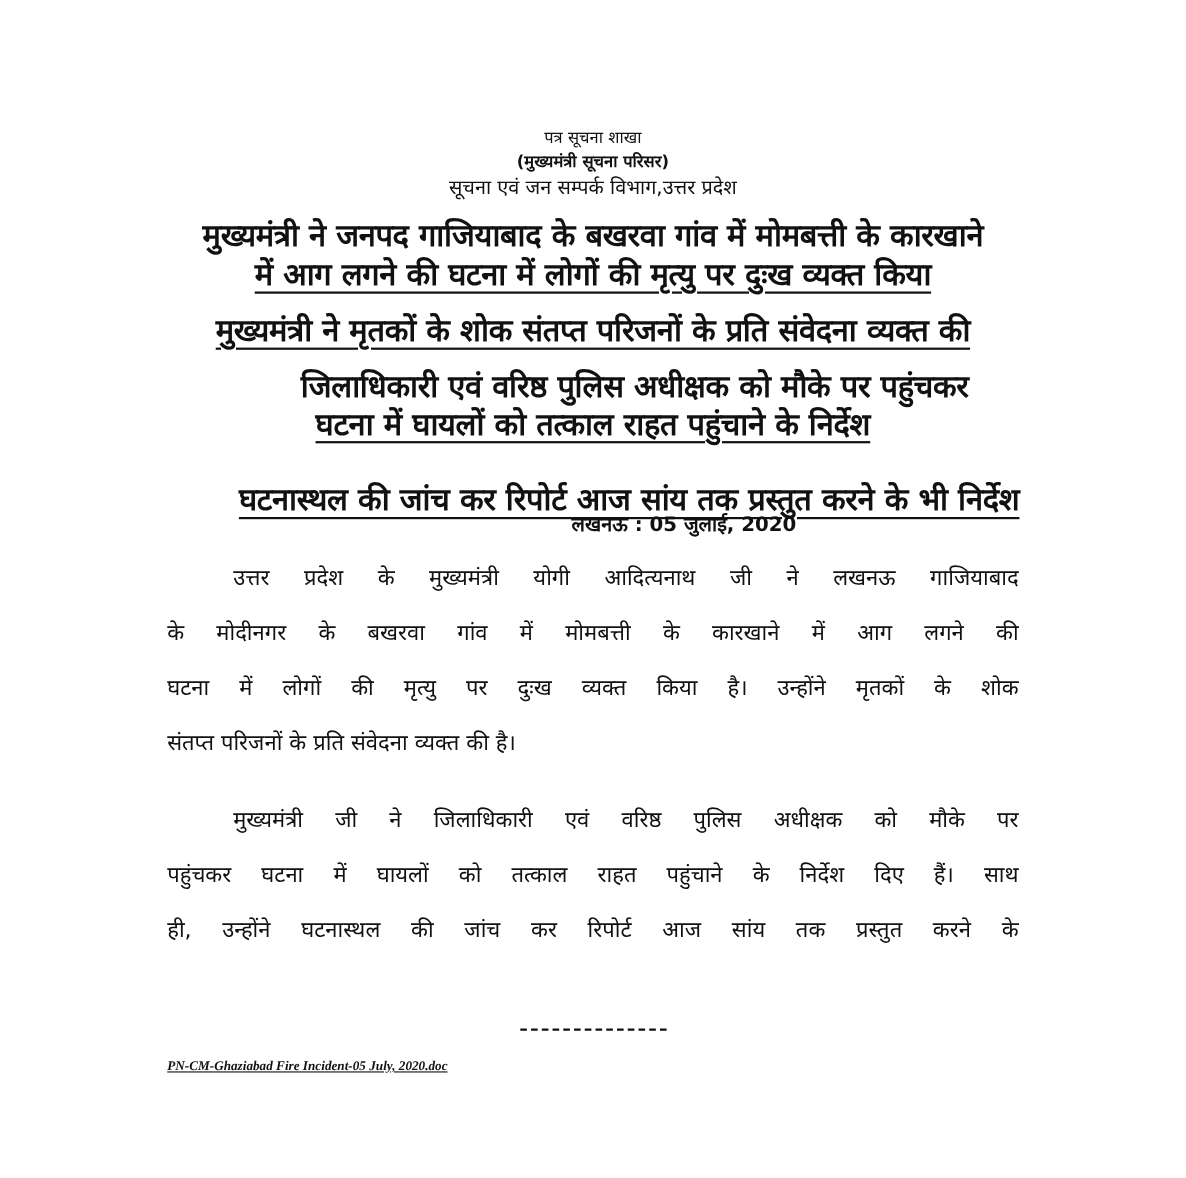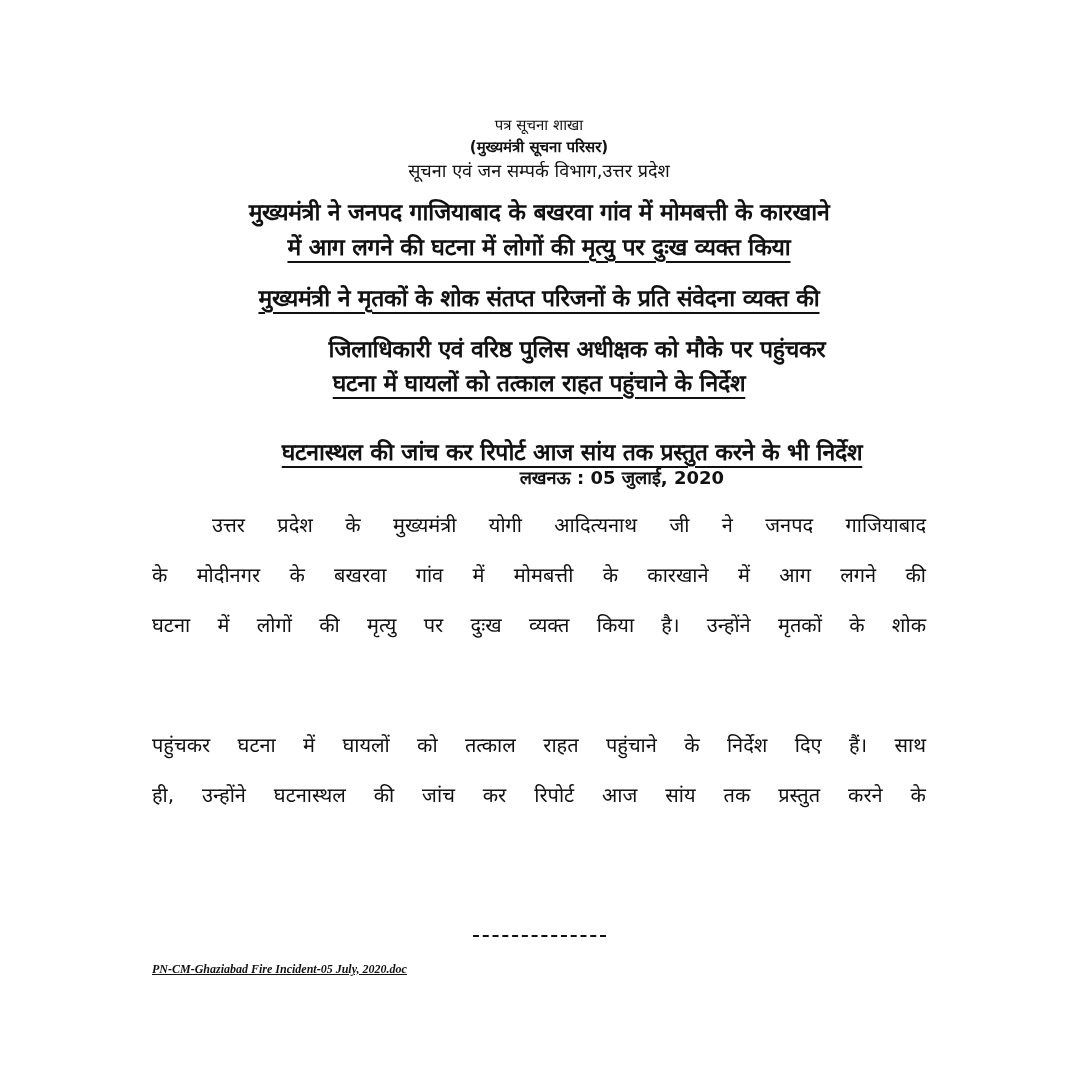--- a/index.html
+++ b/index.html
@@ -32,21 +32,21 @@
     .hdr-line1 { top: 118px; font-size: 15px; }
     .hdr-line2 { top: 140px; font-size: 15px; font-weight: bold; }
     .hdr-line3 { top: 162px; font-size: 18px; }
 
     .headline {
       position: absolute;
       left: 0;
       width: 1078px;
       text-align: center;
       font-weight: bold;
-      font-size: 23px;
+      font-size: 28px;
       line-height: 1;
       white-space: nowrap;
       letter-spacing: -0.3px;
     }
     .headline span.u {
       text-decoration: underline;
       text-decoration-thickness: 2px;
       text-underline-offset: 6px;
     }
     .h1a { top: 201px; }
@@ -135,26 +135,28 @@
   <div class="headline h3b">
     <span class="u">घटना में घायलों को तत्काल राहत पहुंचाने के निर्देश</span>
   </div>
   <div class="headline h4">
     <span class="u">घटनास्थल की जांच कर रिपोर्ट आज सांय तक प्रस्तुत करने के भी निर्देश</span>
   </div>
 
   <div class="dateline">लखनऊ : 05 जुलाई, 2020</div>
 
   <div class="para p1">
-    <span class="line indent">उत्तर प्रदेश के मुख्यमंत्री योगी आदित्यनाथ जी ने जनपद गाजियाबाद</span>
+    <span class="line indent">उत्तर प्रदेश के मुख्यमंत्री योगी आदित्यनाथ जी ने लखनऊ गाजियाबाद</span>
     <span class="line">के मोदीनगर के बखरवा गांव में मोमबत्ती के कारखाने में आग लगने की</span>
     <span class="line">घटना में लोगों की मृत्यु पर दुःख व्यक्त किया है। उन्होंने मृतकों के शोक</span>
+    <span class="line last">संतप्त परिजनों के प्रति संवेदना व्यक्त की है।</span>
   </div>
 
   <div class="para p2">
+    <span class="line indent">मुख्यमंत्री जी ने जिलाधिकारी एवं वरिष्ठ पुलिस अधीक्षक को मौके पर</span>
     <span class="line">पहुंचकर घटना में घायलों को तत्काल राहत पहुंचाने के निर्देश दिए हैं। साथ</span>
     <span class="line">ही, उन्होंने घटनास्थल की जांच कर रिपोर्ट आज सांय तक प्रस्तुत करने के</span>
   </div>
 
   <div class="endrule"></div>
 
   <div class="footer-file">PN-CM-Ghaziabad Fire Incident-05 July, 2020.doc</div>
 
 </div>
 

